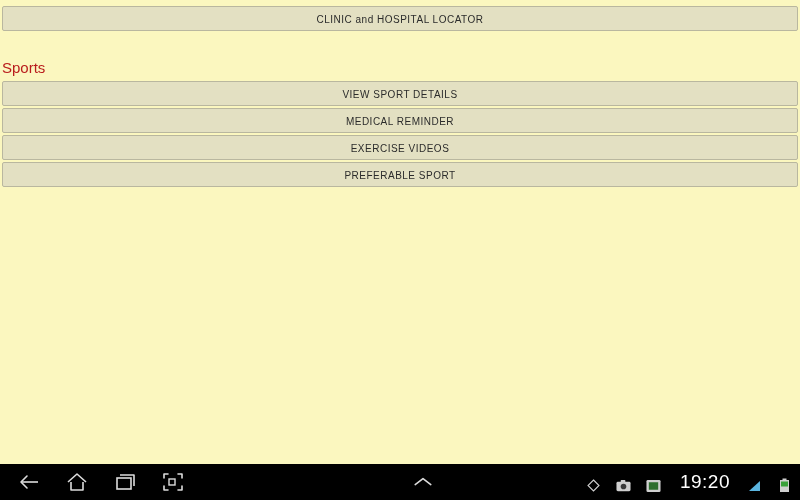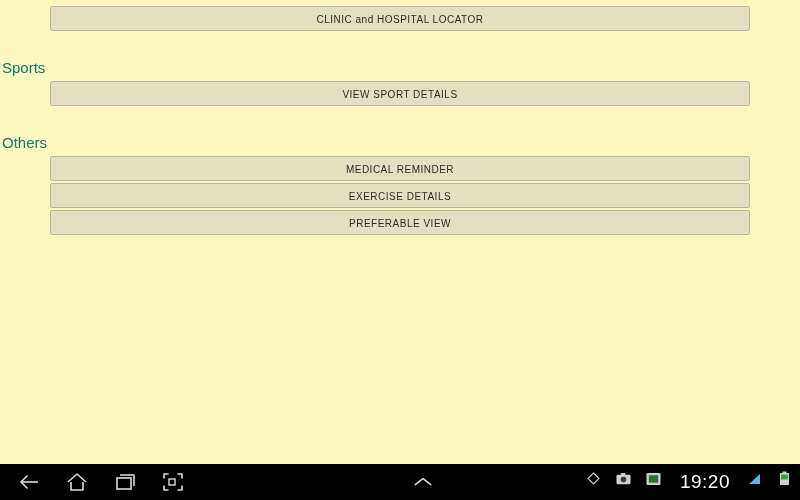--- a/index.html
+++ b/index.html
@@ -19,38 +19,38 @@
   .content {
     position: absolute;
     left: 0; top: 0;
     width: 800px;
     height: 464px;
     background: #fbf7bf;
     padding: 2px 0 0 0;
   }
   .btn {
     display: block;
-    width: 700px;
+    width: 796px;
     margin: 2px auto 2px auto;
     height: 25px;
     line-height: 25px;
     text-align: center;
     background: #e3e0c2;
     border: 1px solid #b9b79f;
     border-radius: 2px;
     color: #2b2b2b;
     font-size: 10px;
     letter-spacing: 0.5px;
     font-family: "Liberation Sans", sans-serif;
   }
   .section-label {
     display: block;
     padding: 4px 2px 3px 2px;
     font-size: 15px;
-    color: #0f766e;
+    color: #b91c1c;
     font-family: "Liberation Sans", sans-serif;
     margin-top: 24px;
   }
   .spacer-top { height: 2px; }
 
   
   .navbar {
     position: absolute;
     left: 0; bottom: 0;
     width: 800px;
@@ -67,21 +67,21 @@
     width: 260px;
   }
   .nav-center {
     flex: 1;
     display: flex;
     justify-content: center;
     align-items: center;
   }
   .nav-right {
     display: flex;
-    align-items: flex-start;
+    align-items: flex-end;
     gap: 15px;
     padding-right: 8px;
   }
   .nav-icon {
     width: 26px;
     height: 26px;
     display: inline-flex;
     align-items: center;
     justify-content: center;
   }
@@ -110,25 +110,24 @@
     <div class="spacer-top"></div>
 
     <button class="btn">CLINIC and HOSPITAL LOCATOR</button>
 
     <span class="section-label">Sports</span>
 
     <button class="btn">VIEW SPORT DETAILS</button>
 
 
 
-    <span class="section-label">Others</span>
 
     <button class="btn">MEDICAL REMINDER</button>
-    <button class="btn">EXERCISE DETAILS</button>
-    <button class="btn">PREFERABLE VIEW</button>
+    <button class="btn">EXERCISE VIDEOS</button>
+    <button class="btn">PREFERABLE SPORT</button>
   </div>
 
   <div class="navbar">
 
     <div class="nav-left">
       <span class="nav-icon">
         <svg width="24" height="20" viewBox="0 0 24 20">
           <path d="M21 10 H5" stroke="#dcdcdc" stroke-width="1.6" fill="none"></path>
           <path d="M10 4 L4 10 L10 16" stroke="#dcdcdc" stroke-width="1.6" fill="none" stroke-linecap="round" stroke-linejoin="round"></path>
         </svg>

